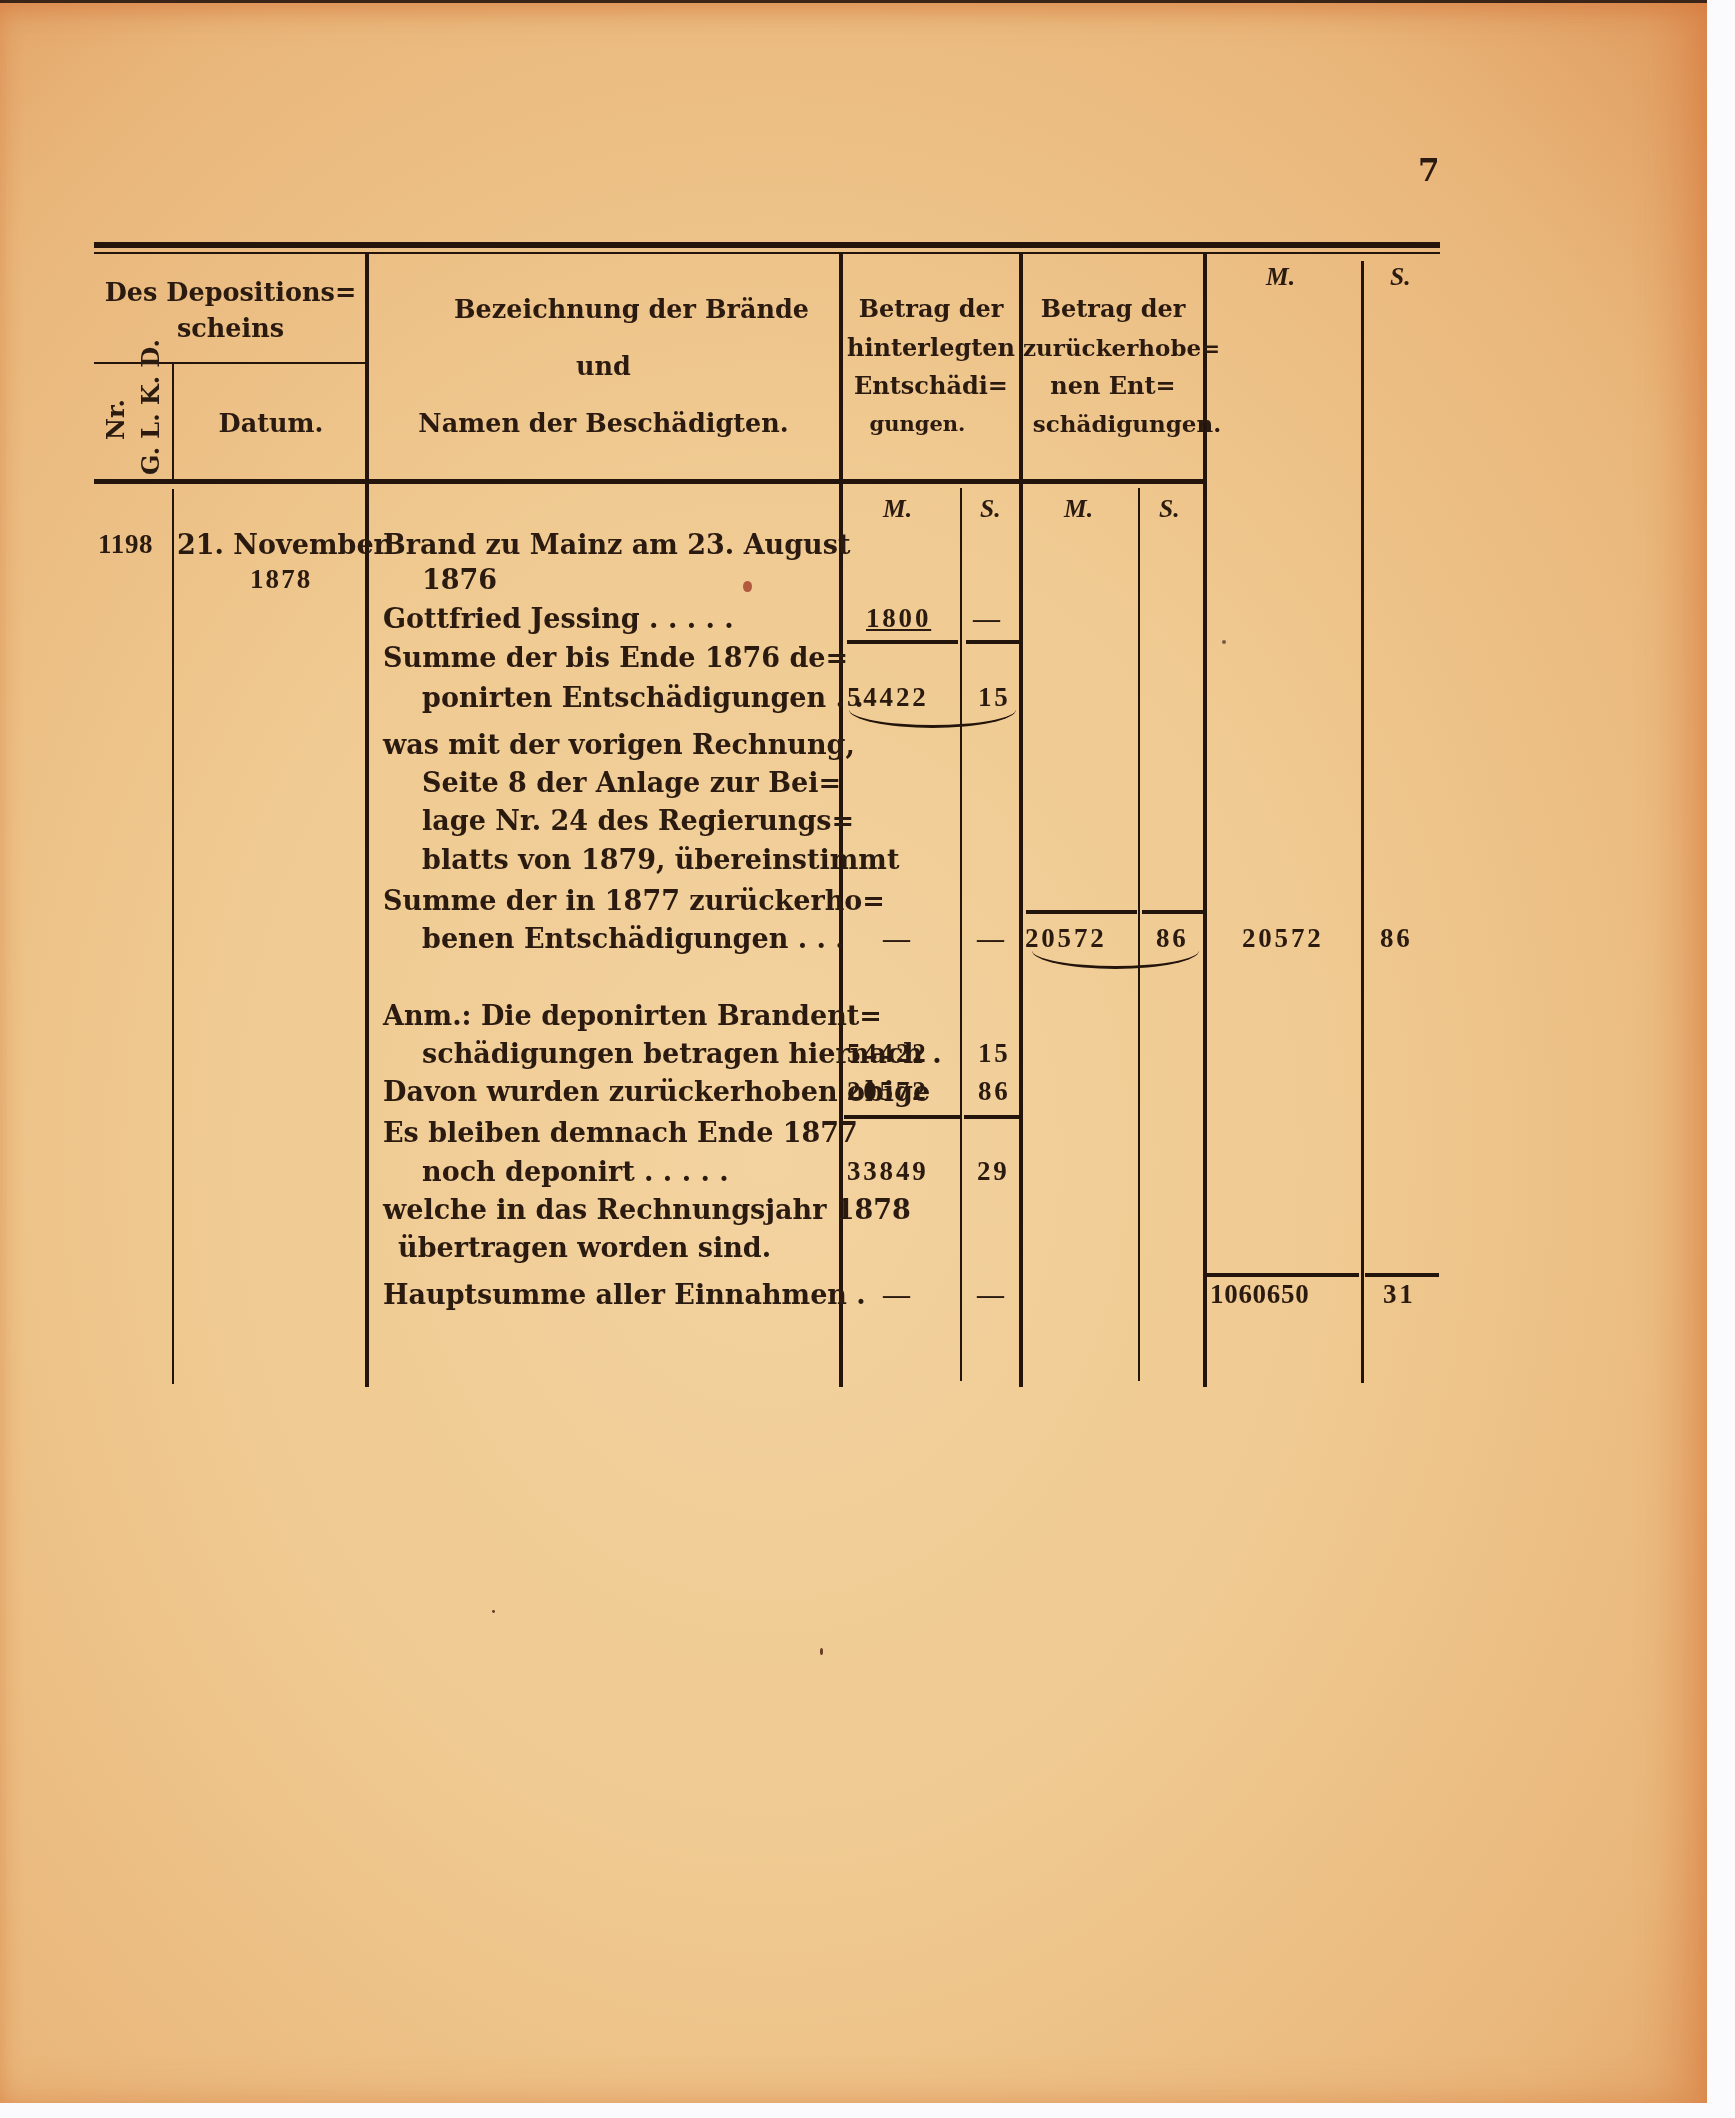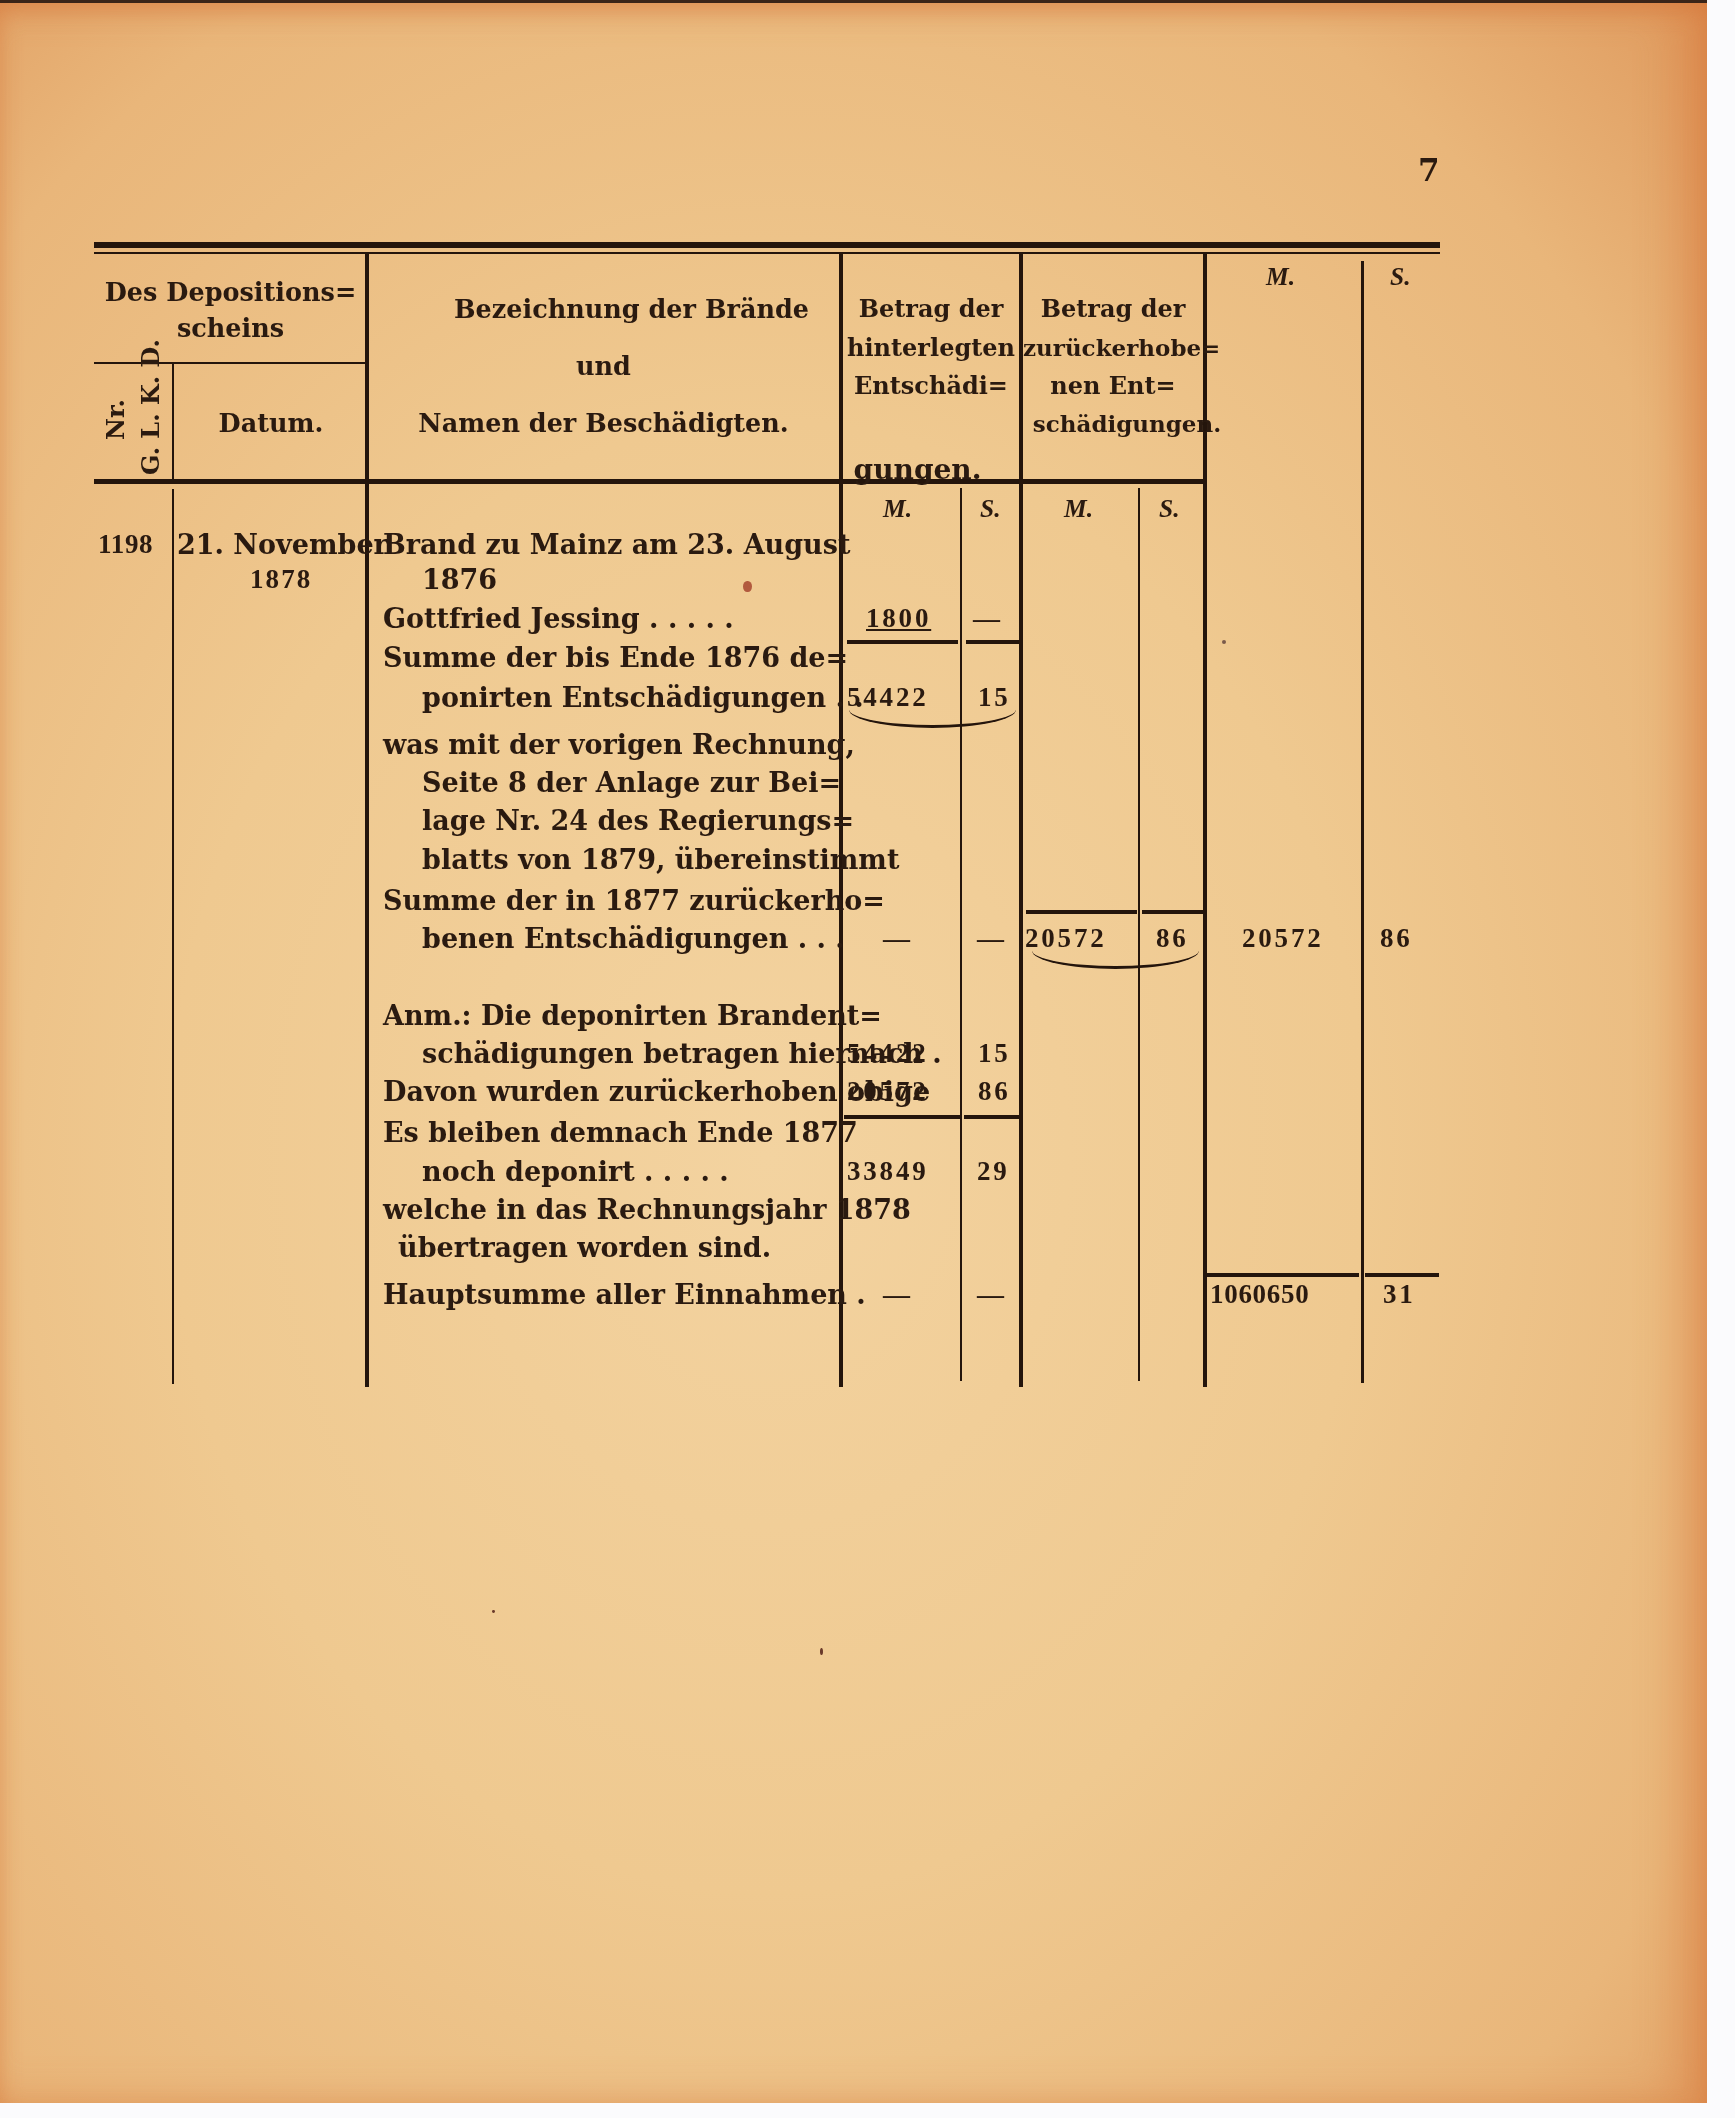--- a/index.html
+++ b/index.html
@@ -66,21 +66,21 @@
 <div class="rot" style="left:136px;top:475px;">G. L. K. D.</div>
 <div class="txt hdr" style="left:174px;top:403px;width:194px;">Datum.</div>
 
 <div class="txt hdr" style="left:369px;top:289px;width:525px;">Bezeichnung der Brände</div>
 <div class="txt hdr" style="left:369px;top:346px;width:469px;">und</div>
 <div class="txt hdr" style="left:369px;top:403px;width:469px;">Namen der Beschädigten.</div>
 
 <div class="txt hdr" style="left:843px;top:289px;width:176px;font-size:24px;">Betrag der</div>
 <div class="txt hdr" style="left:843px;top:328px;width:176px;font-size:24px;">hinterlegten</div>
 <div class="txt hdr" style="left:843px;top:366px;width:176px;font-size:24px;">Entschädi=</div>
-<div class="txt hdr" style="left:843px;top:404px;width:149px;font-size:28px;margin-top:46px;">gungen.</div>
+<div class="txt hdr" style="left:843px;top:404px;width:149px;font-size:21px;">gungen.</div>
 
 <div class="txt hdr" style="left:1023px;top:289px;width:180px;font-size:24px;">Betrag der</div>
 <div class="txt hdr" style="left:1023px;top:328px;width:180px;font-size:23px;">zurückerhobe=</div>
 <div class="txt hdr" style="left:1023px;top:366px;width:180px;font-size:24px;">nen Ent=</div>
 <div class="txt hdr" style="left:1023px;top:404px;width:208px;font-size:23px;text-align:center;">schädigungen.</div>
 
 <div class="txt unit" style="left:1266px;top:261px;">M.</div>
 <div class="txt unit" style="left:1390px;top:261px;">S.</div>
 
 <div class="txt unit" style="left:883px;top:493px;">M.</div>

